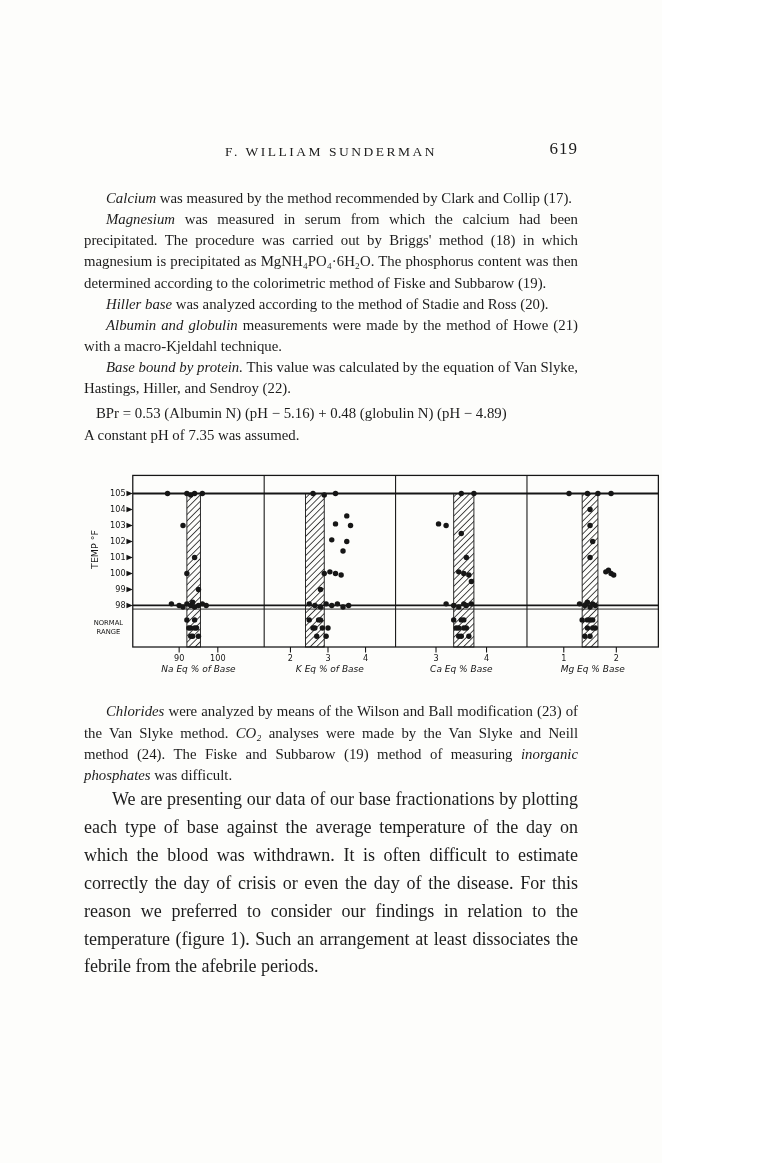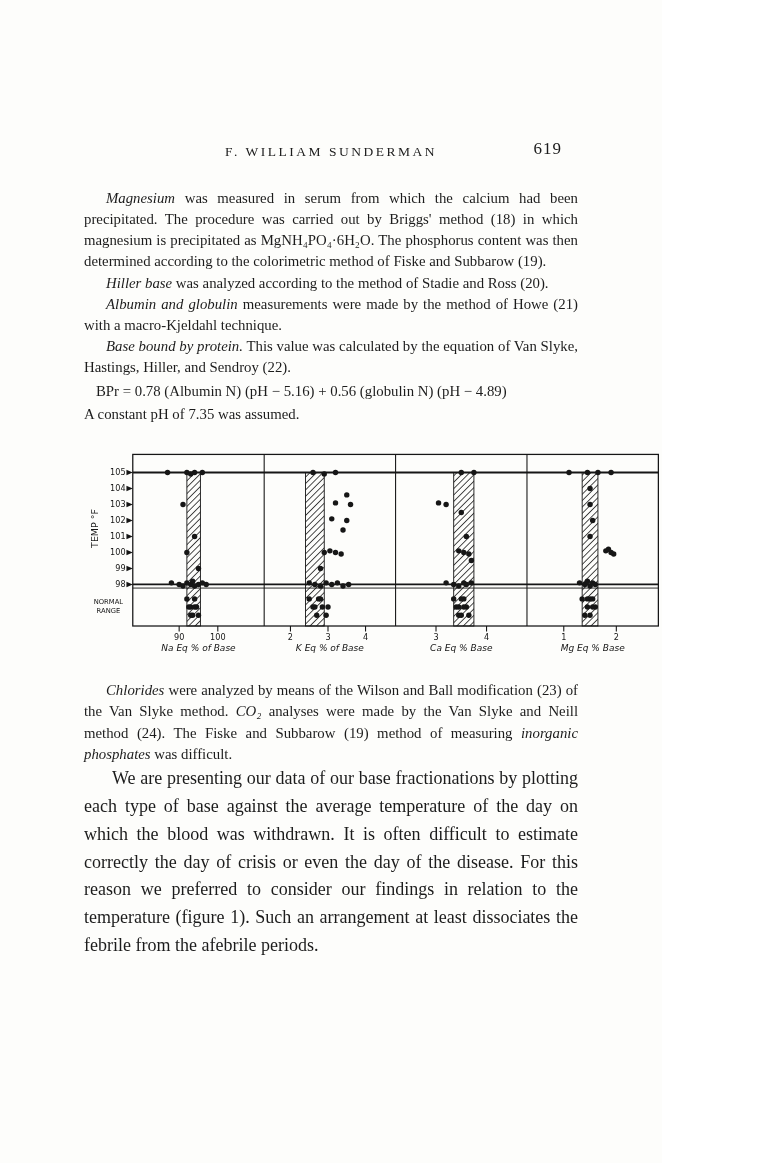--- a/index.html
+++ b/index.html
@@ -4,21 +4,21 @@
 <style>
   html,body{margin:0;padding:0;background:#ffffff;}
   .page{
     width:662px;height:1163px;box-sizing:border-box;
     background:#fdfdfb;color:#1c1c1c;position:relative;
     font-family:"Liberation Serif", serif;
     padding:142px 84px 0 84px;
   }
   .header{position:relative;text-align:center;margin-bottom:28px;}
   .running-head{font-size:13.5px;letter-spacing:2.5px;display:inline-block;}
-  .page-number{position:absolute;right:16px;top:-3px;font-size:17px;letter-spacing:1px;}
+  .page-number{position:absolute;right:0;top:-3px;font-size:17px;letter-spacing:1px;}
   .methods p{font-size:14.8px;line-height:1.43;margin:0;text-align:justify;}
   .indent{text-indent:22px;}
   .eq-block{font-size:14.8px;line-height:1.5;margin-top:2px;}
   .eq-line{text-indent:12px;}
   .figure{width:578px;margin:24px auto 0 auto;}
   .figure svg{display:block;width:100%;height:auto;}
   .caption{
     text-align:center;font-variant:small-caps;font-size:14.5px;
     line-height:1.5;letter-spacing:0.6px;margin:8px 28px 0 28px;
   }
@@ -39,26 +39,27 @@
 <body>
 
 <div class="page">
 
   <div class="header">
     <span class="running-head">F. WILLIAM SUNDERMAN</span>
     <span class="page-number">619</span>
   </div>
 
   <div class="methods">
+    <p class="indent"><i>Calcium</i><span> was measured by the method recommended by Clark and Collip (17).</span></p>
     <p class="indent"><i>Magnesium</i><span> was measured in serum from which the calcium had been precipitated.  The procedure was carried out by Briggs' method (18) in which magnesium is precipitated as MgNH₄PO₄·6H₂O.  The phosphorus content was then determined according to the colorimetric method of Fiske and Subbarow (19).</span></p>
     <p class="indent"><i>Hiller base</i><span> was analyzed according to the method of Stadie and Ross (20).</span></p>
     <p class="indent"><i>Albumin and globulin</i><span> measurements were made by the method of Howe (21) with a macro-Kjeldahl technique.</span></p>
     <p class="indent"><i>Base bound by protein.</i><span>  This value was calculated by the equation of Van Slyke, Hastings, Hiller, and Sendroy (22).</span></p>
     <div class="eq-block">
-      <div class="eq-line">BPr = 0.78 (Albumin N) (pH − 5.16) + 0.56 (globulin N) (pH − 4.89)</div>
+      <div class="eq-line">BPr = 0.53 (Albumin N) (pH − 5.16) + 0.48 (globulin N) (pH − 4.89)</div>
       <div>A constant pH of 7.35 was assumed.</div>
     </div>
   </div>
 
   <div class="figure">
     <svg xmlns="http://www.w3.org/2000/svg" viewBox="0 0 640 232">
         <defs>
           <pattern id="hatch" patternUnits="userSpaceOnUse" width="5" height="5" patternTransform="rotate(45)">
             <line x1="0" y1="0" x2="0" y2="5" stroke="#161616" stroke-width="1.7"></line>
           </pattern>

